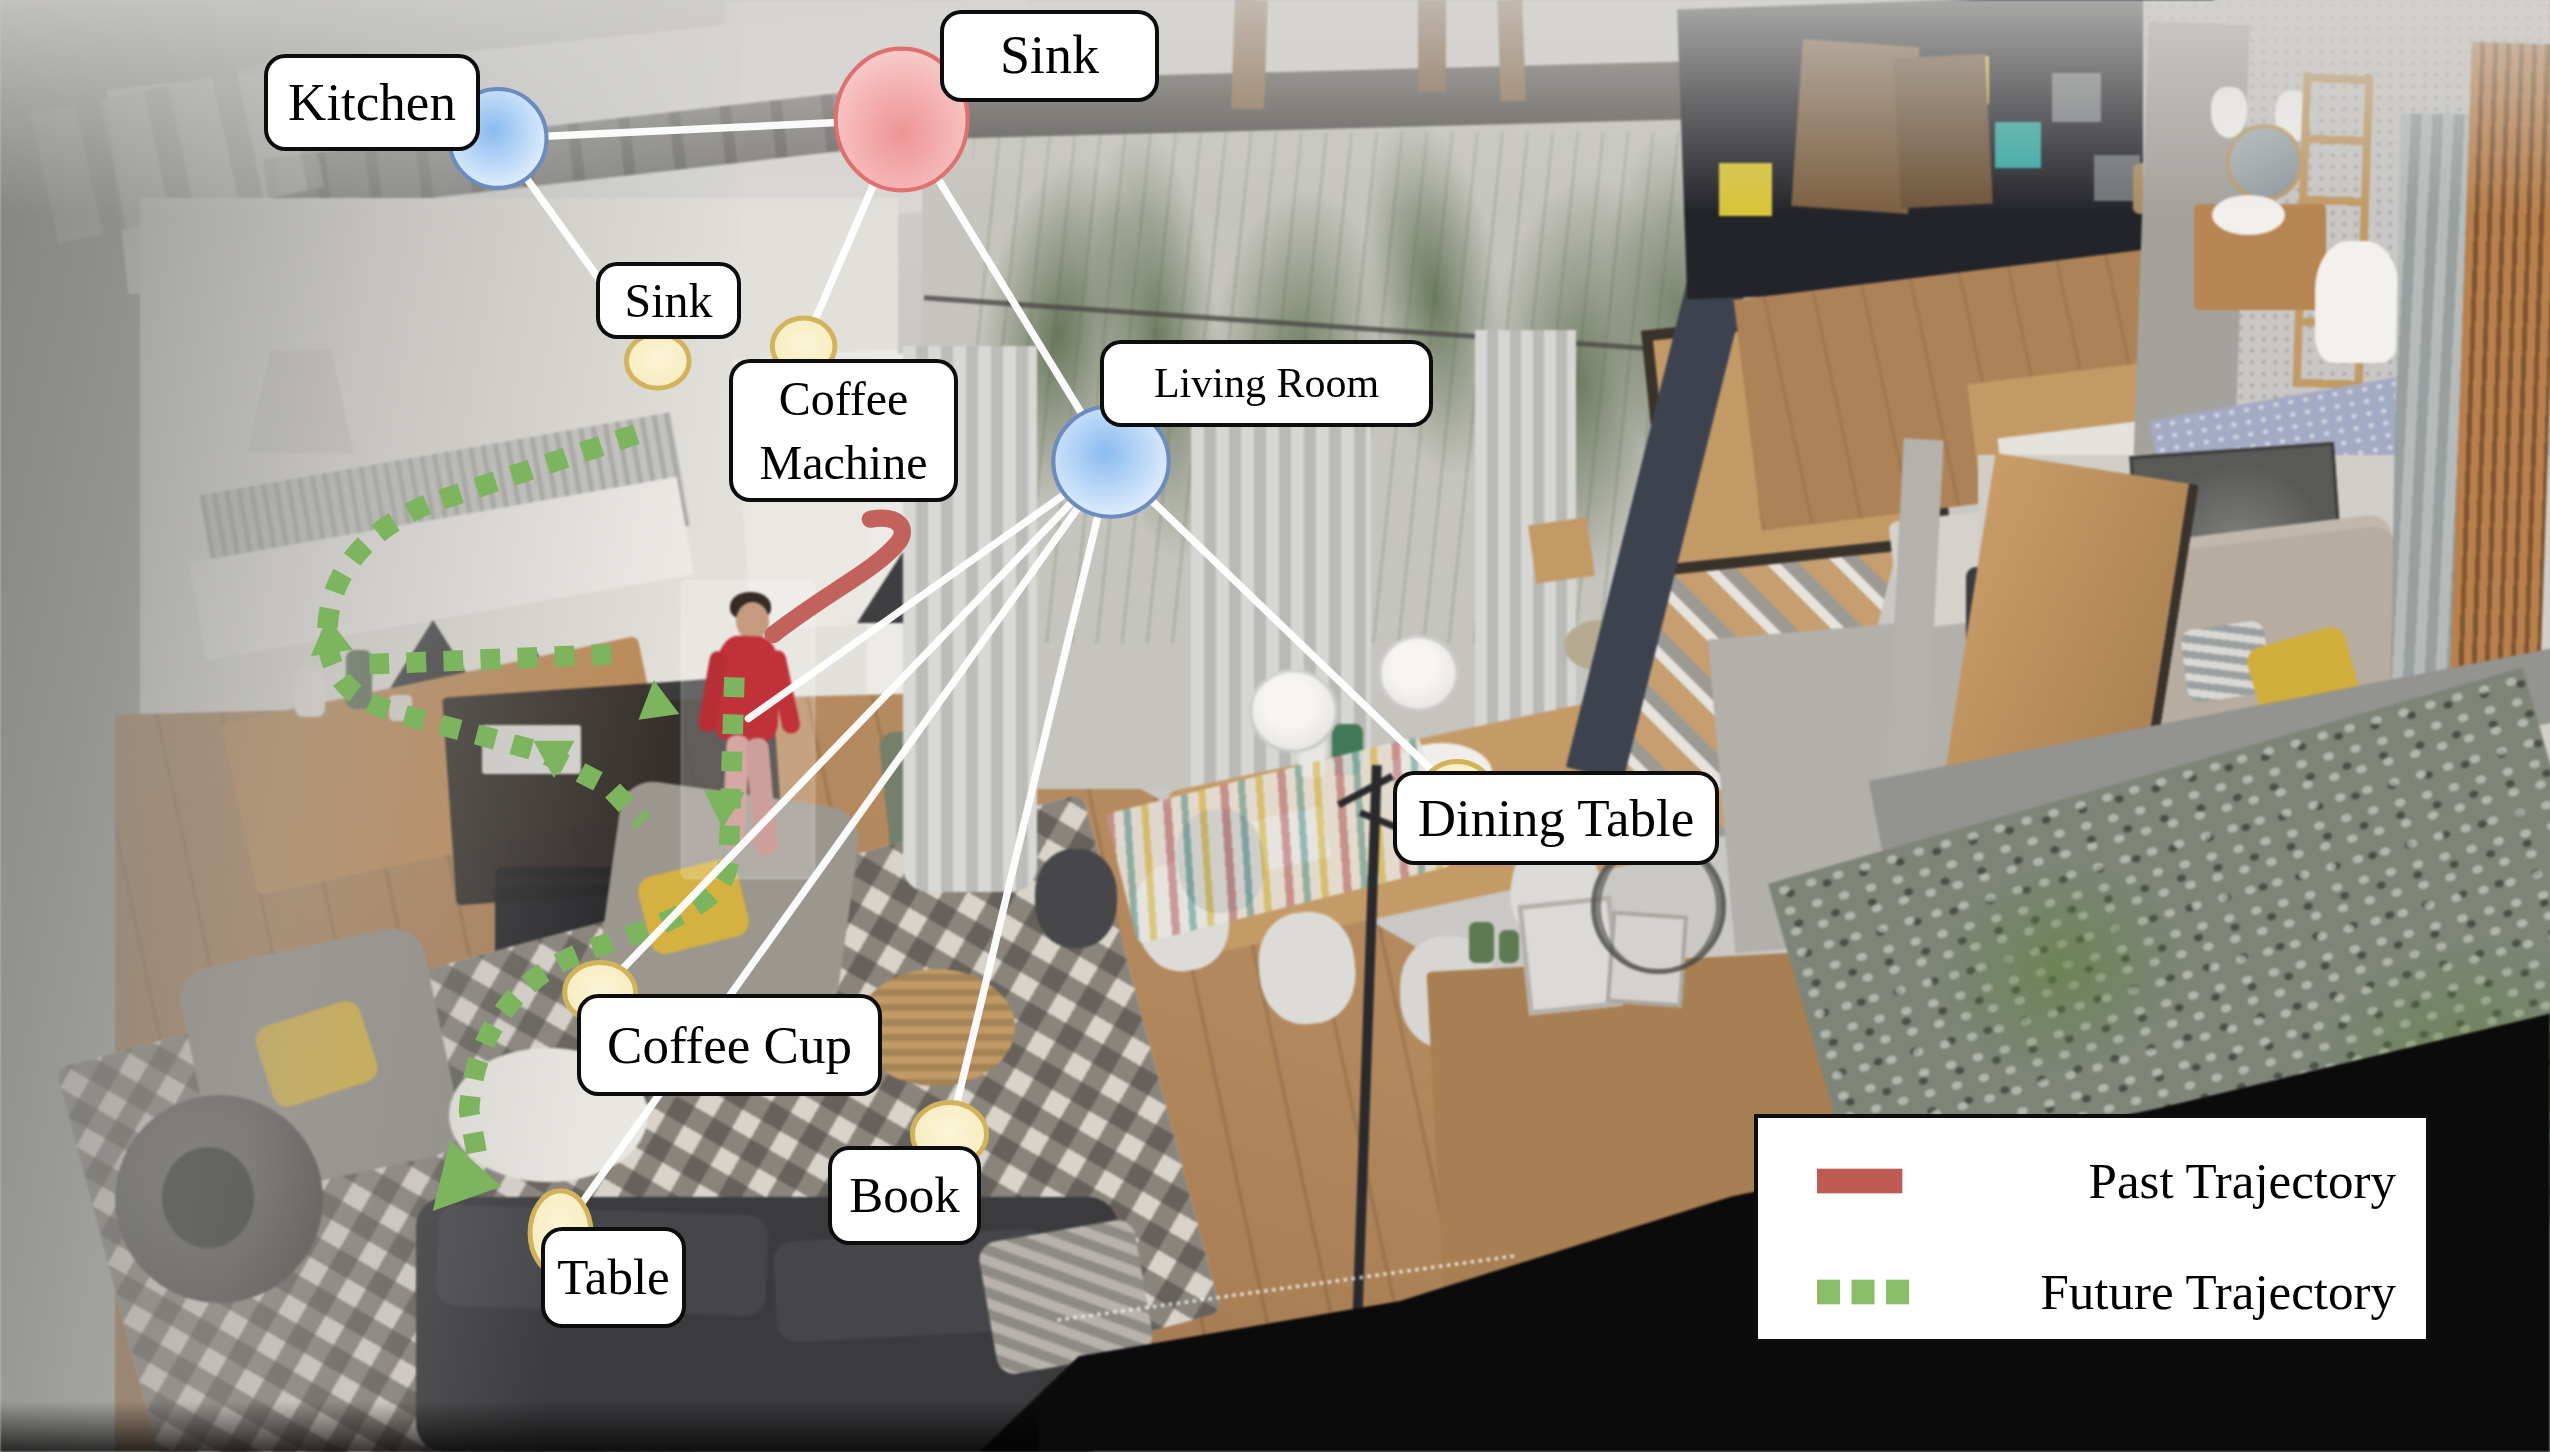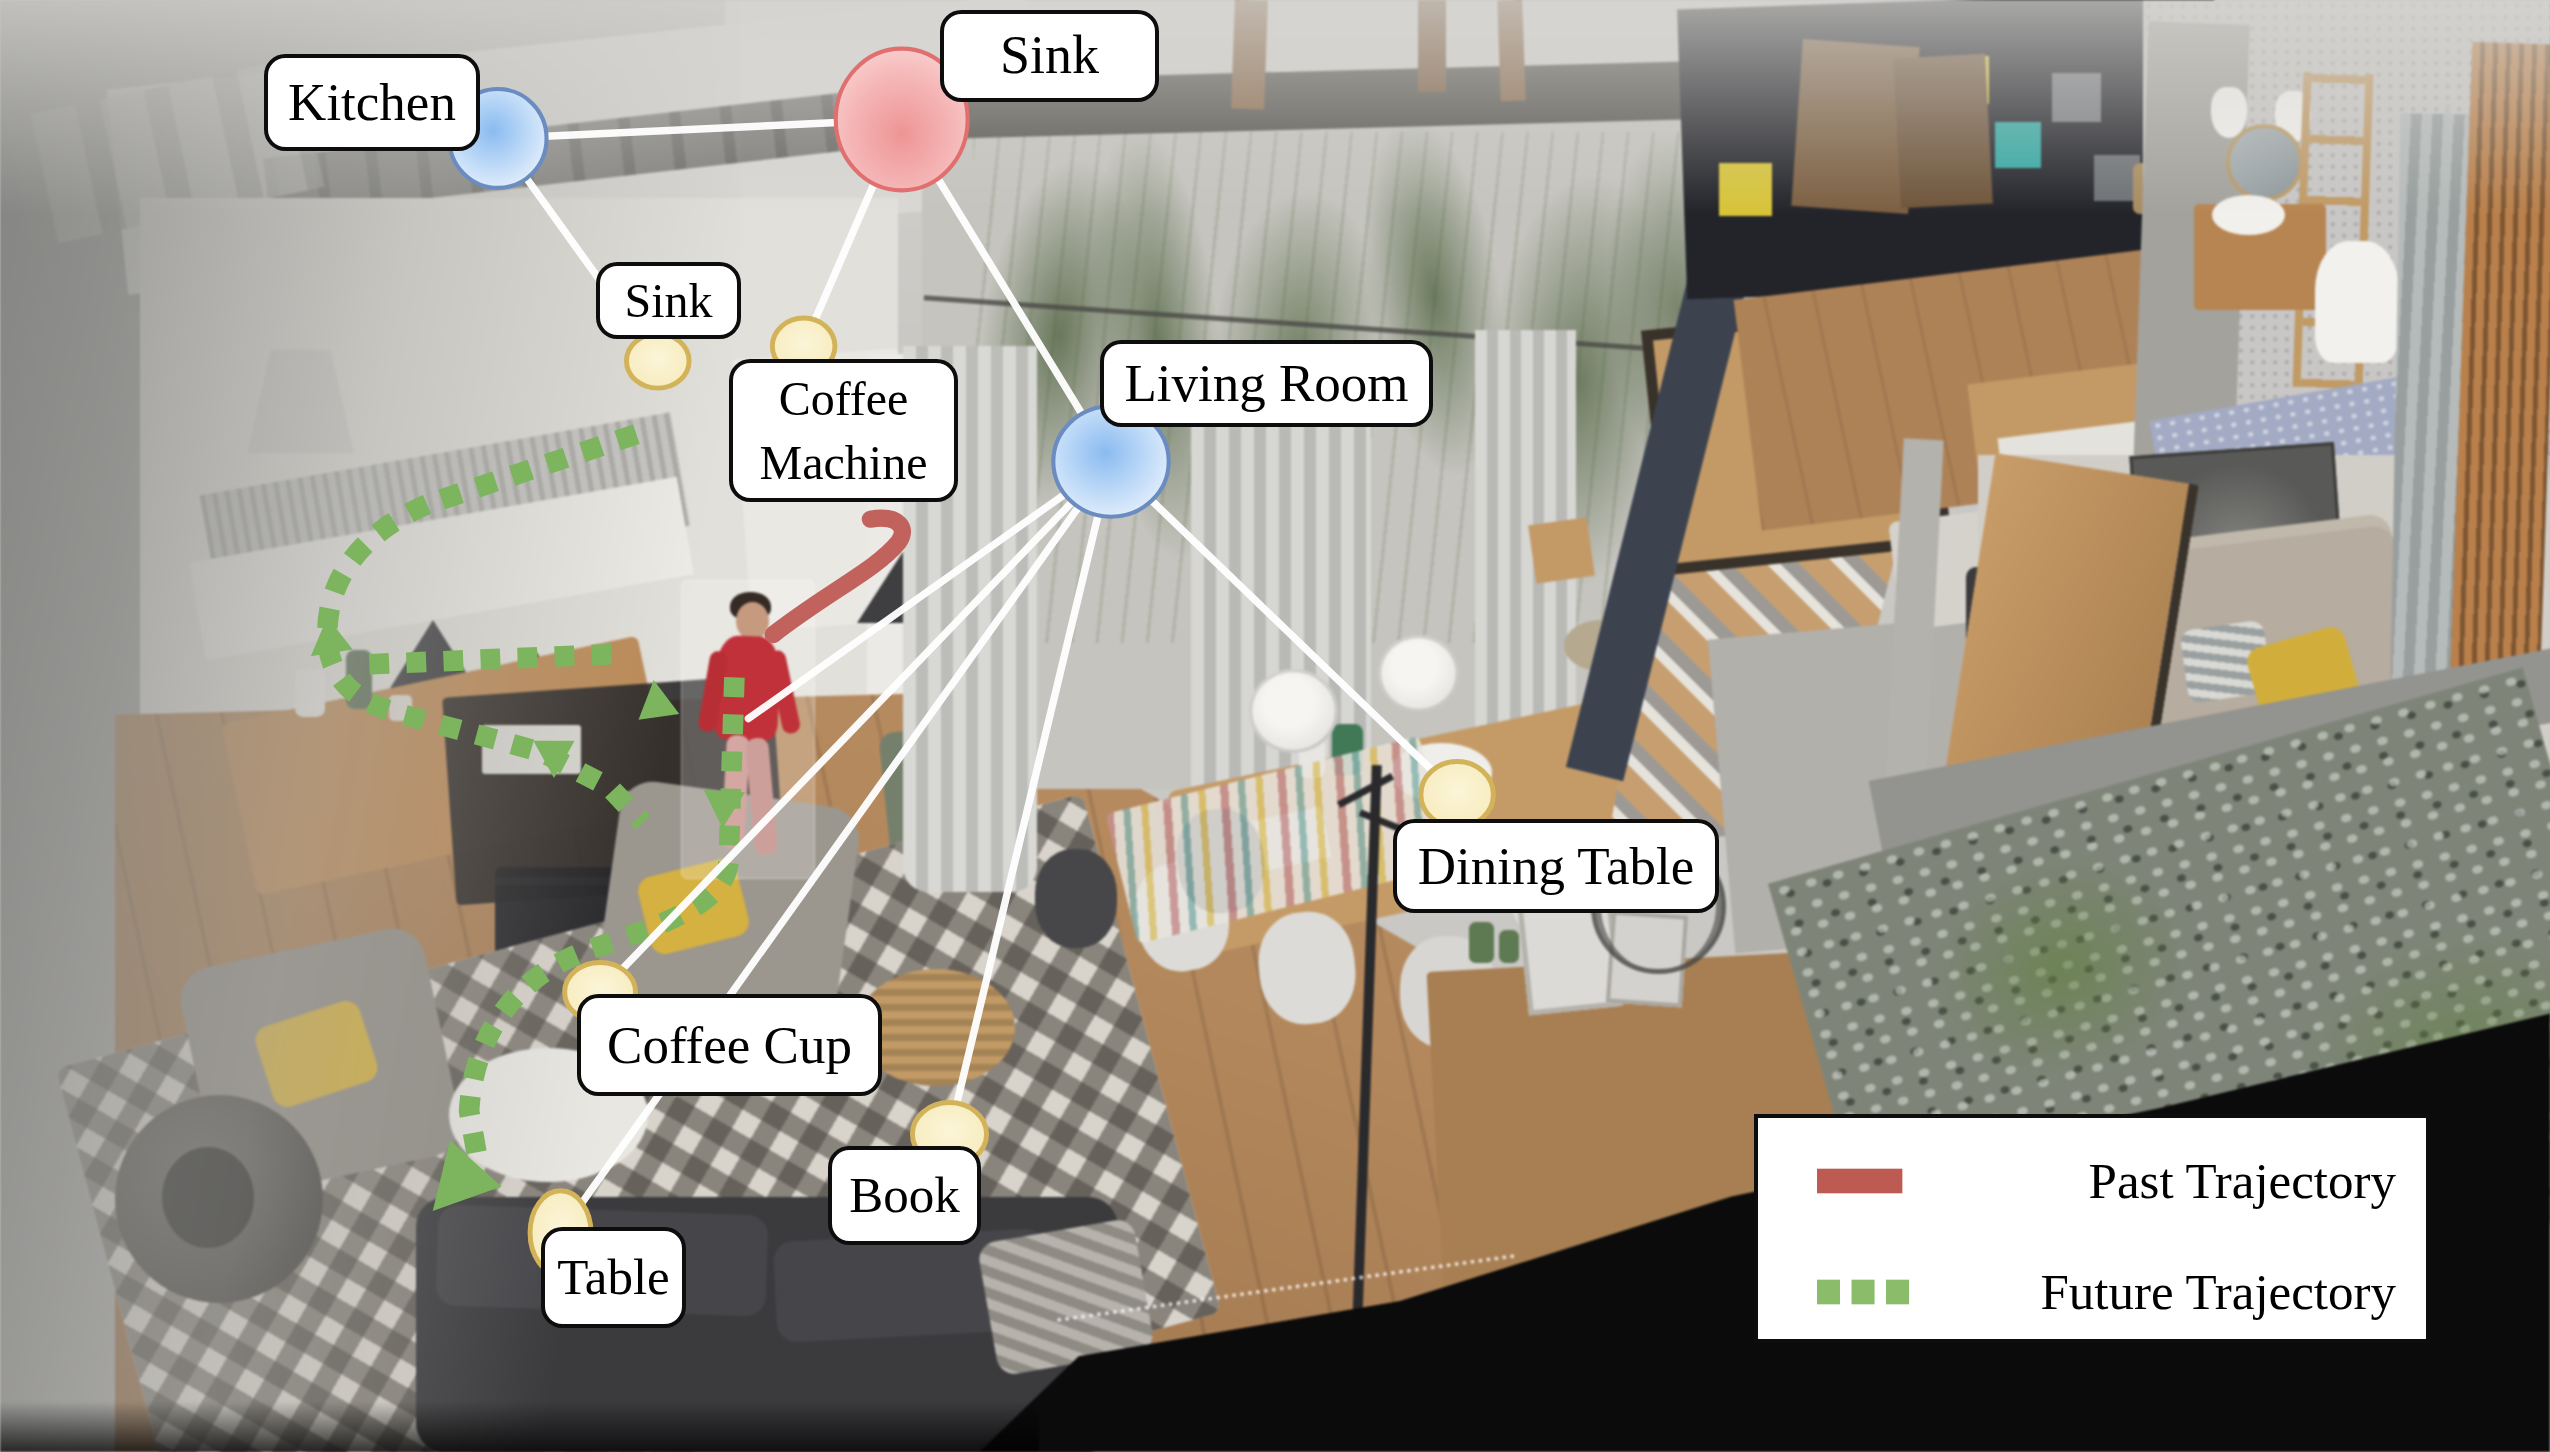--- a/index.html
+++ b/index.html
@@ -240,22 +240,22 @@
       <ellipse cx="1768" cy="964" rx="44" ry="40" fill="url(#gYellow)" stroke-width="6" stroke="#d3b35a"></ellipse>
       <ellipse cx="728" cy="1204" rx="43" ry="36" fill="url(#gYellow)" stroke-width="6" stroke="#d3b35a"></ellipse>
       <ellipse cx="1152" cy="1376" rx="45" ry="38" fill="url(#gYellow)" stroke-width="6" stroke="#d3b35a"></ellipse>
       <ellipse cx="680" cy="1496" rx="37" ry="51" fill="url(#gYellow)" stroke-width="6" stroke="#d3b35a"></ellipse>
     </svg>
 
     <div class="node-label" style="left:264px;top:54px;width:216px;height:97px;font-size:53px;">Kitchen</div>
     <div class="node-label" style="left:940px;top:10px;width:219px;height:92px;font-size:54px;">Sink</div>
     <div class="node-label" style="left:584px;top:262px;width:145px;height:77px;font-size:48px;margin-left:12px;">Sink</div>
     <div class="node-label" style="left:729px;top:359px;width:229px;height:143px;font-size:48px;line-height:1.32;padding:0 6.6px;">Coffee Machine</div>
-    <div class="node-label" style="left:1100px;top:340px;width:333px;height:87px;font-size:53px;">Living Room</div>
-    <div class="node-label" style="left:1393px;top:819px;width:326px;height:94px;font-size:53px;">Dining Table</div>
+    <div class="node-label" style="left:1100px;top:340px;width:333px;height:87px;font-size:42px;">Living Room</div>
+    <div class="node-label" style="left:1393px;top:771px;width:326px;height:94px;font-size:53px;">Dining Table</div>
     <div class="node-label" style="left:828px;top:1146px;width:153px;height:99px;font-size:51px;">Book</div>
     <div class="node-label" style="left:577px;top:994px;width:305px;height:102px;font-size:53px;">Coffee Cup</div>
     <div class="node-label" style="left:541px;top:1227px;width:145px;height:101px;font-size:51px;">Table</div>
 
     <div id="legend">
       <div class="legend-row">
         <svg width="87" height="28" viewBox="0 0 106 34">
           <rect x="0" y="2" width="104" height="30" fill="#bd5a52"></rect>
         </svg>
         <span class="lg-label">Past Trajectory</span>

